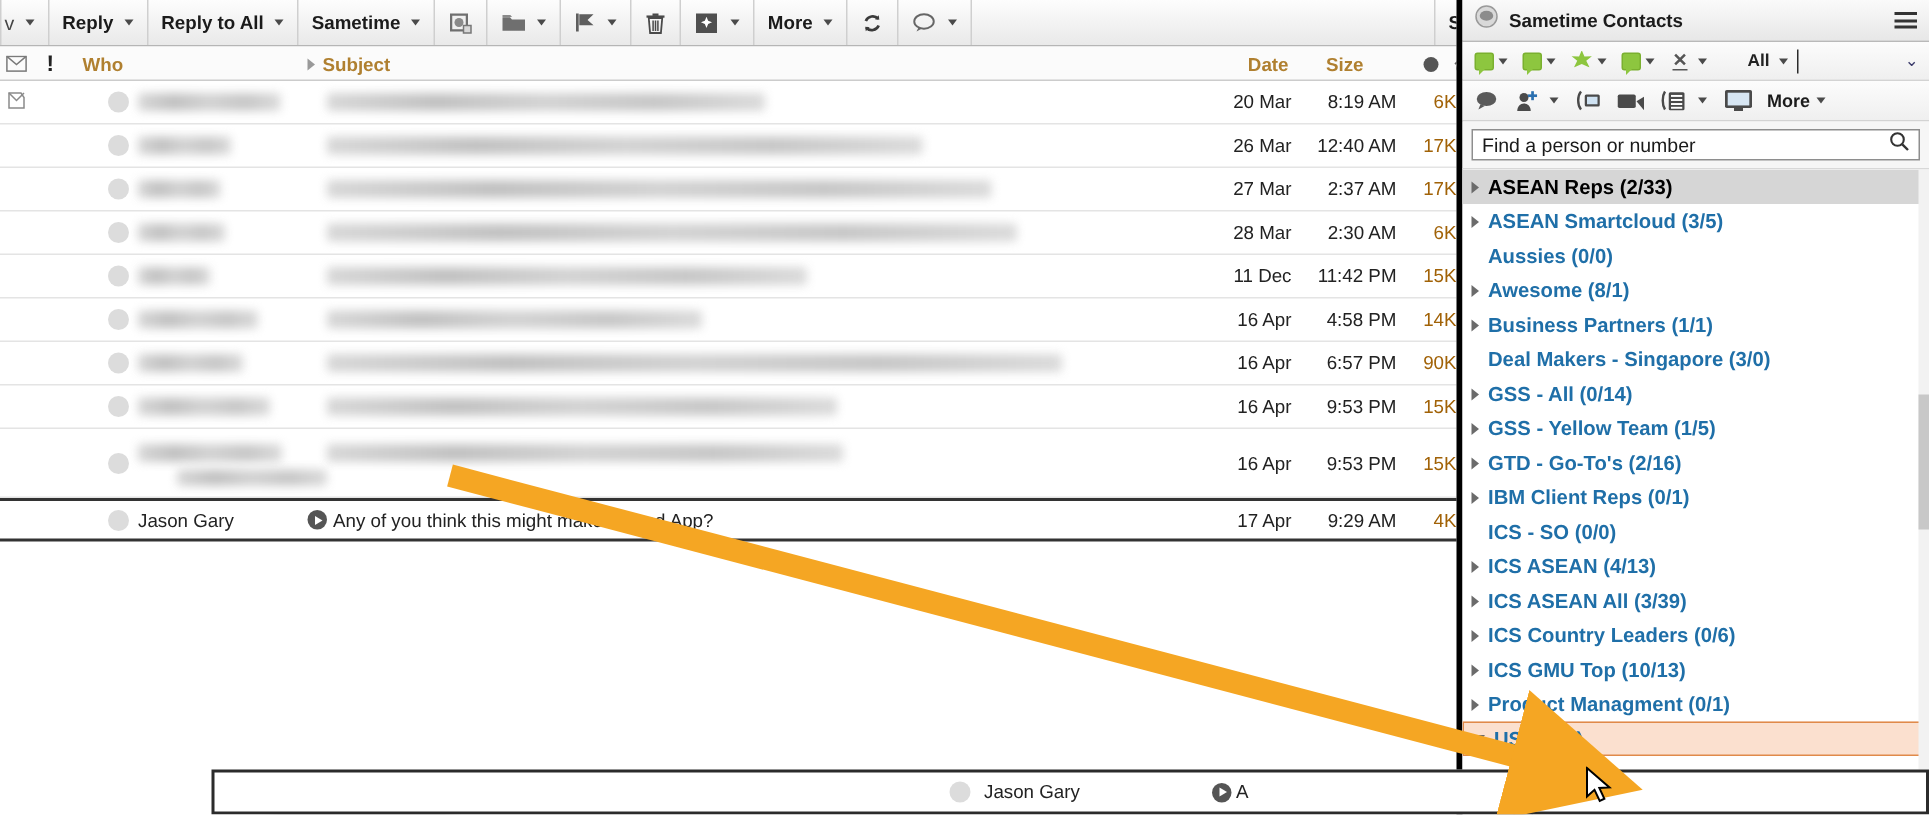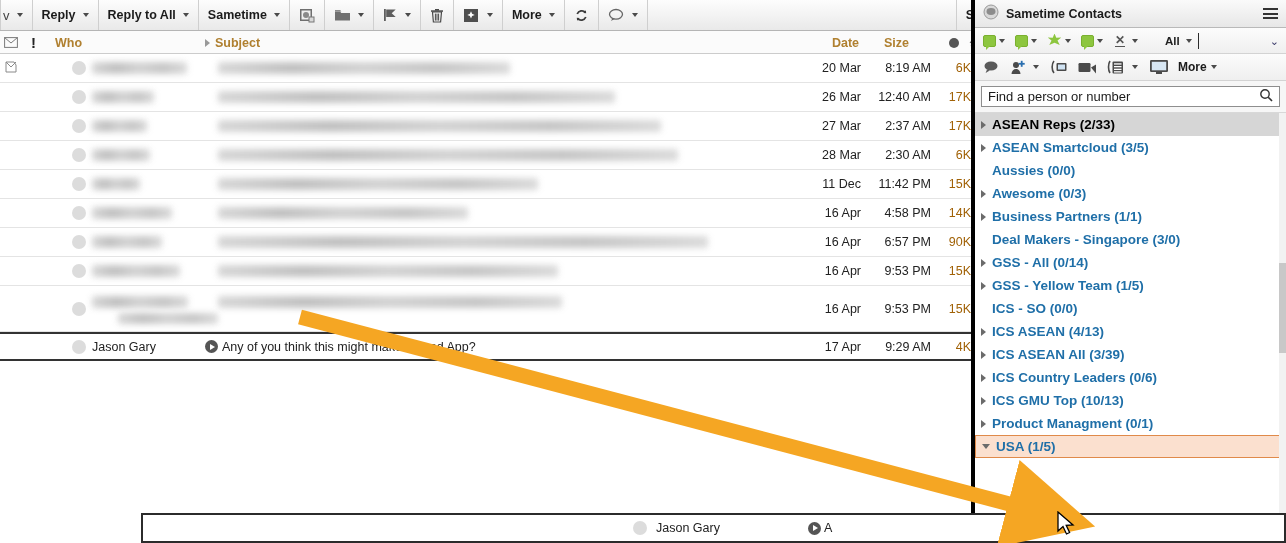--- a/index.html
+++ b/index.html
@@ -641,37 +641,45 @@
         <div class="grp">
           <span class="tri"></span>
           <span>ASEAN Smartcloud (3/5)</span>
         </div>
         <div class="grp">
           <span class="tri none"></span>
           <span>Aussies (0/0)</span>
         </div>
         <div class="grp">
           <span class="tri"></span>
-          <span>Awesome (0/3)</span>
+          <span>Awesome (8/1)</span>
         </div>
         <div class="grp">
           <span class="tri"></span>
           <span>Business Partners (1/1)</span>
         </div>
         <div class="grp">
           <span class="tri none"></span>
           <span>Deal Makers - Singapore (3/0)</span>
         </div>
         <div class="grp">
           <span class="tri"></span>
           <span>GSS - All (0/14)</span>
         </div>
         <div class="grp">
           <span class="tri"></span>
           <span>GSS - Yellow Team (1/5)</span>
+        </div>
+        <div class="grp">
+          <span class="tri"></span>
+          <span>GTD - Go-To's (2/16)</span>
+        </div>
+        <div class="grp">
+          <span class="tri"></span>
+          <span>IBM Client Reps (0/1)</span>
         </div>
         <div class="grp">
           <span class="tri none"></span>
           <span>ICS - SO (0/0)</span>
         </div>
         <div class="grp">
           <span class="tri"></span>
           <span>ICS ASEAN (4/13)</span>
         </div>
         <div class="grp">

